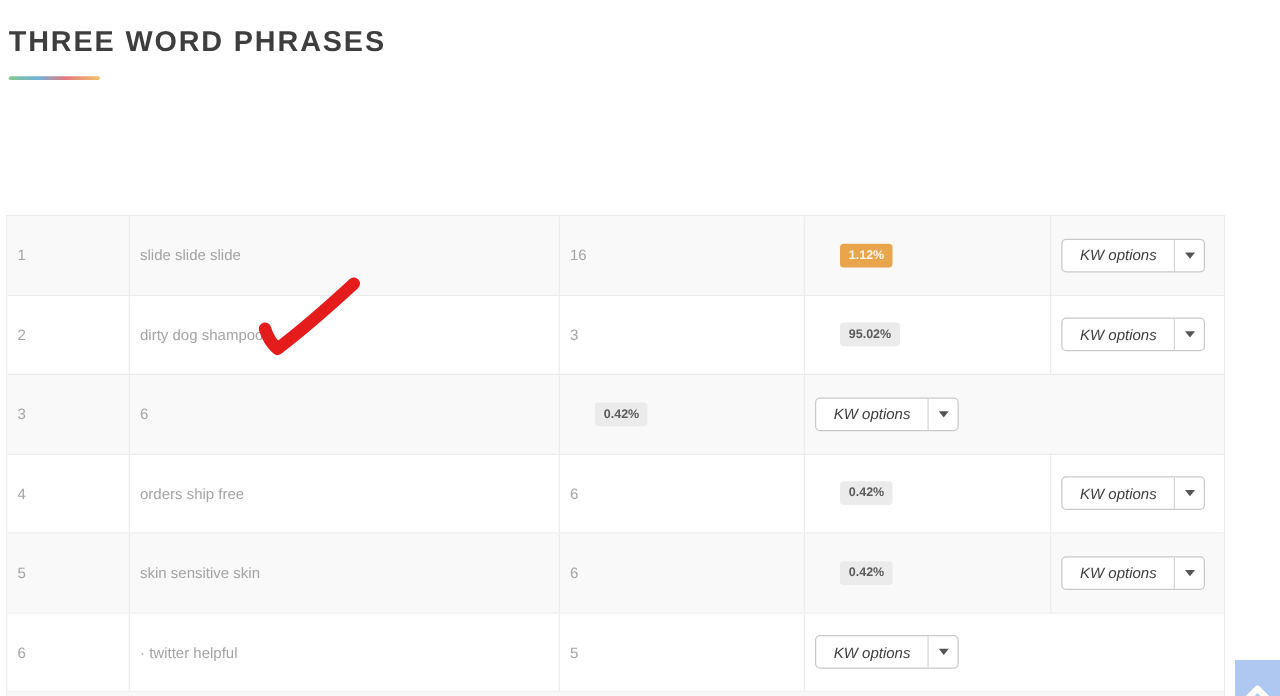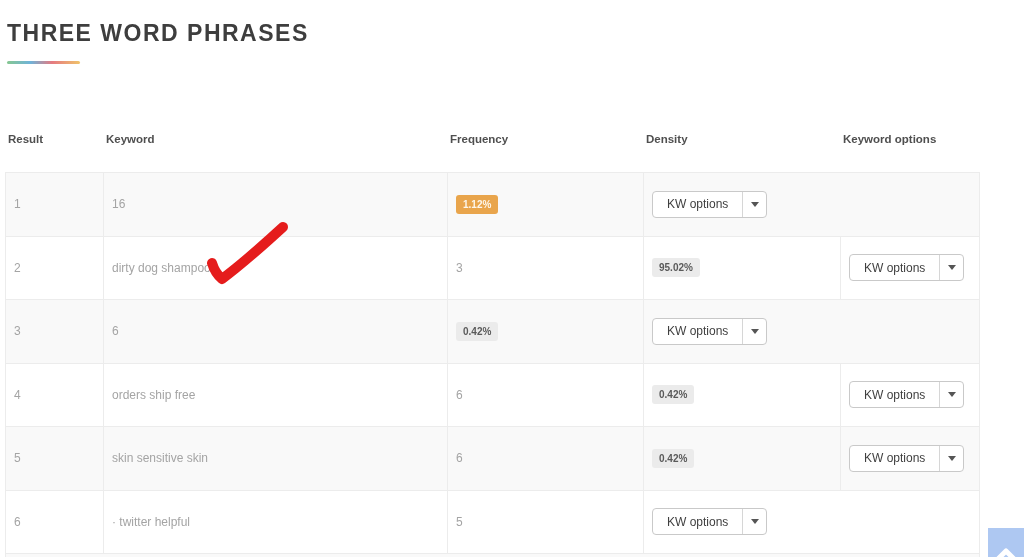--- a/index.html
+++ b/index.html
@@ -77,20 +77,21 @@
   }
   .badge {
     display: inline-block;
     padding: 4px 7px;
     border-radius: 3px;
     font-size: 10px;
     font-weight: bold;
     background: #ebebeb;
     color: #5a5a5a;
     line-height: 1.1;
+    margin-left: 20px;
   }
   .badge.high {
     background: #e9a54c;
     color: #fdf6ea;
   }
   .kw-split-btn {
     display: inline-flex;
     align-items: stretch;
     background: #ffffff;
     border: 1px solid #c9c9c9;
@@ -101,20 +102,21 @@
   .kw-split-btn .main {
     display: flex;
     align-items: center;
     padding: 0 14px;
     font-size: 12px;
     color: #3f3f3f;
     border-right: 1px solid #d6d6d6;
     background: transparent;
     border-top: none; border-bottom: none; border-left: none;
     font-family: "Liberation Sans", sans-serif;
+    font-style: italic;
   }
   .kw-split-btn .toggle {
     display: flex;
     align-items: center;
     justify-content: center;
     width: 23px;
     background: transparent;
     border: none;
   }
   .caret {
@@ -145,31 +147,25 @@
   .scroll-top svg { display: block; margin: 14px auto 0 auto; }
 </style>
 </head>
 <body>
 
 <div class="page">
 
   <h1 class="page-title">THREE WORD PHRASES</h1>
   <div class="title-underline"></div>
 
-  <div class="thead">
-    <div class="th">Result</div>
-    <div class="th">Keyword</div>
-    <div class="th">Frequency</div>
-    <div class="th">Density</div>
-    <div class="th">Keyword options</div>
-  </div>
 
   <div class="tbody">
     <div class="trow">
       <div class="td">1</div>
+      <div class="td">slide slide slide</div>
       <div class="td">16</div>
       <div class="td">
         <span class="badge high">1.12%</span>
       </div>
       <div class="td">
         <span class="kw-split-btn">
           <button class="main">KW options</button>
           <button class="toggle">
             <span class="caret"></span>
           </button>

